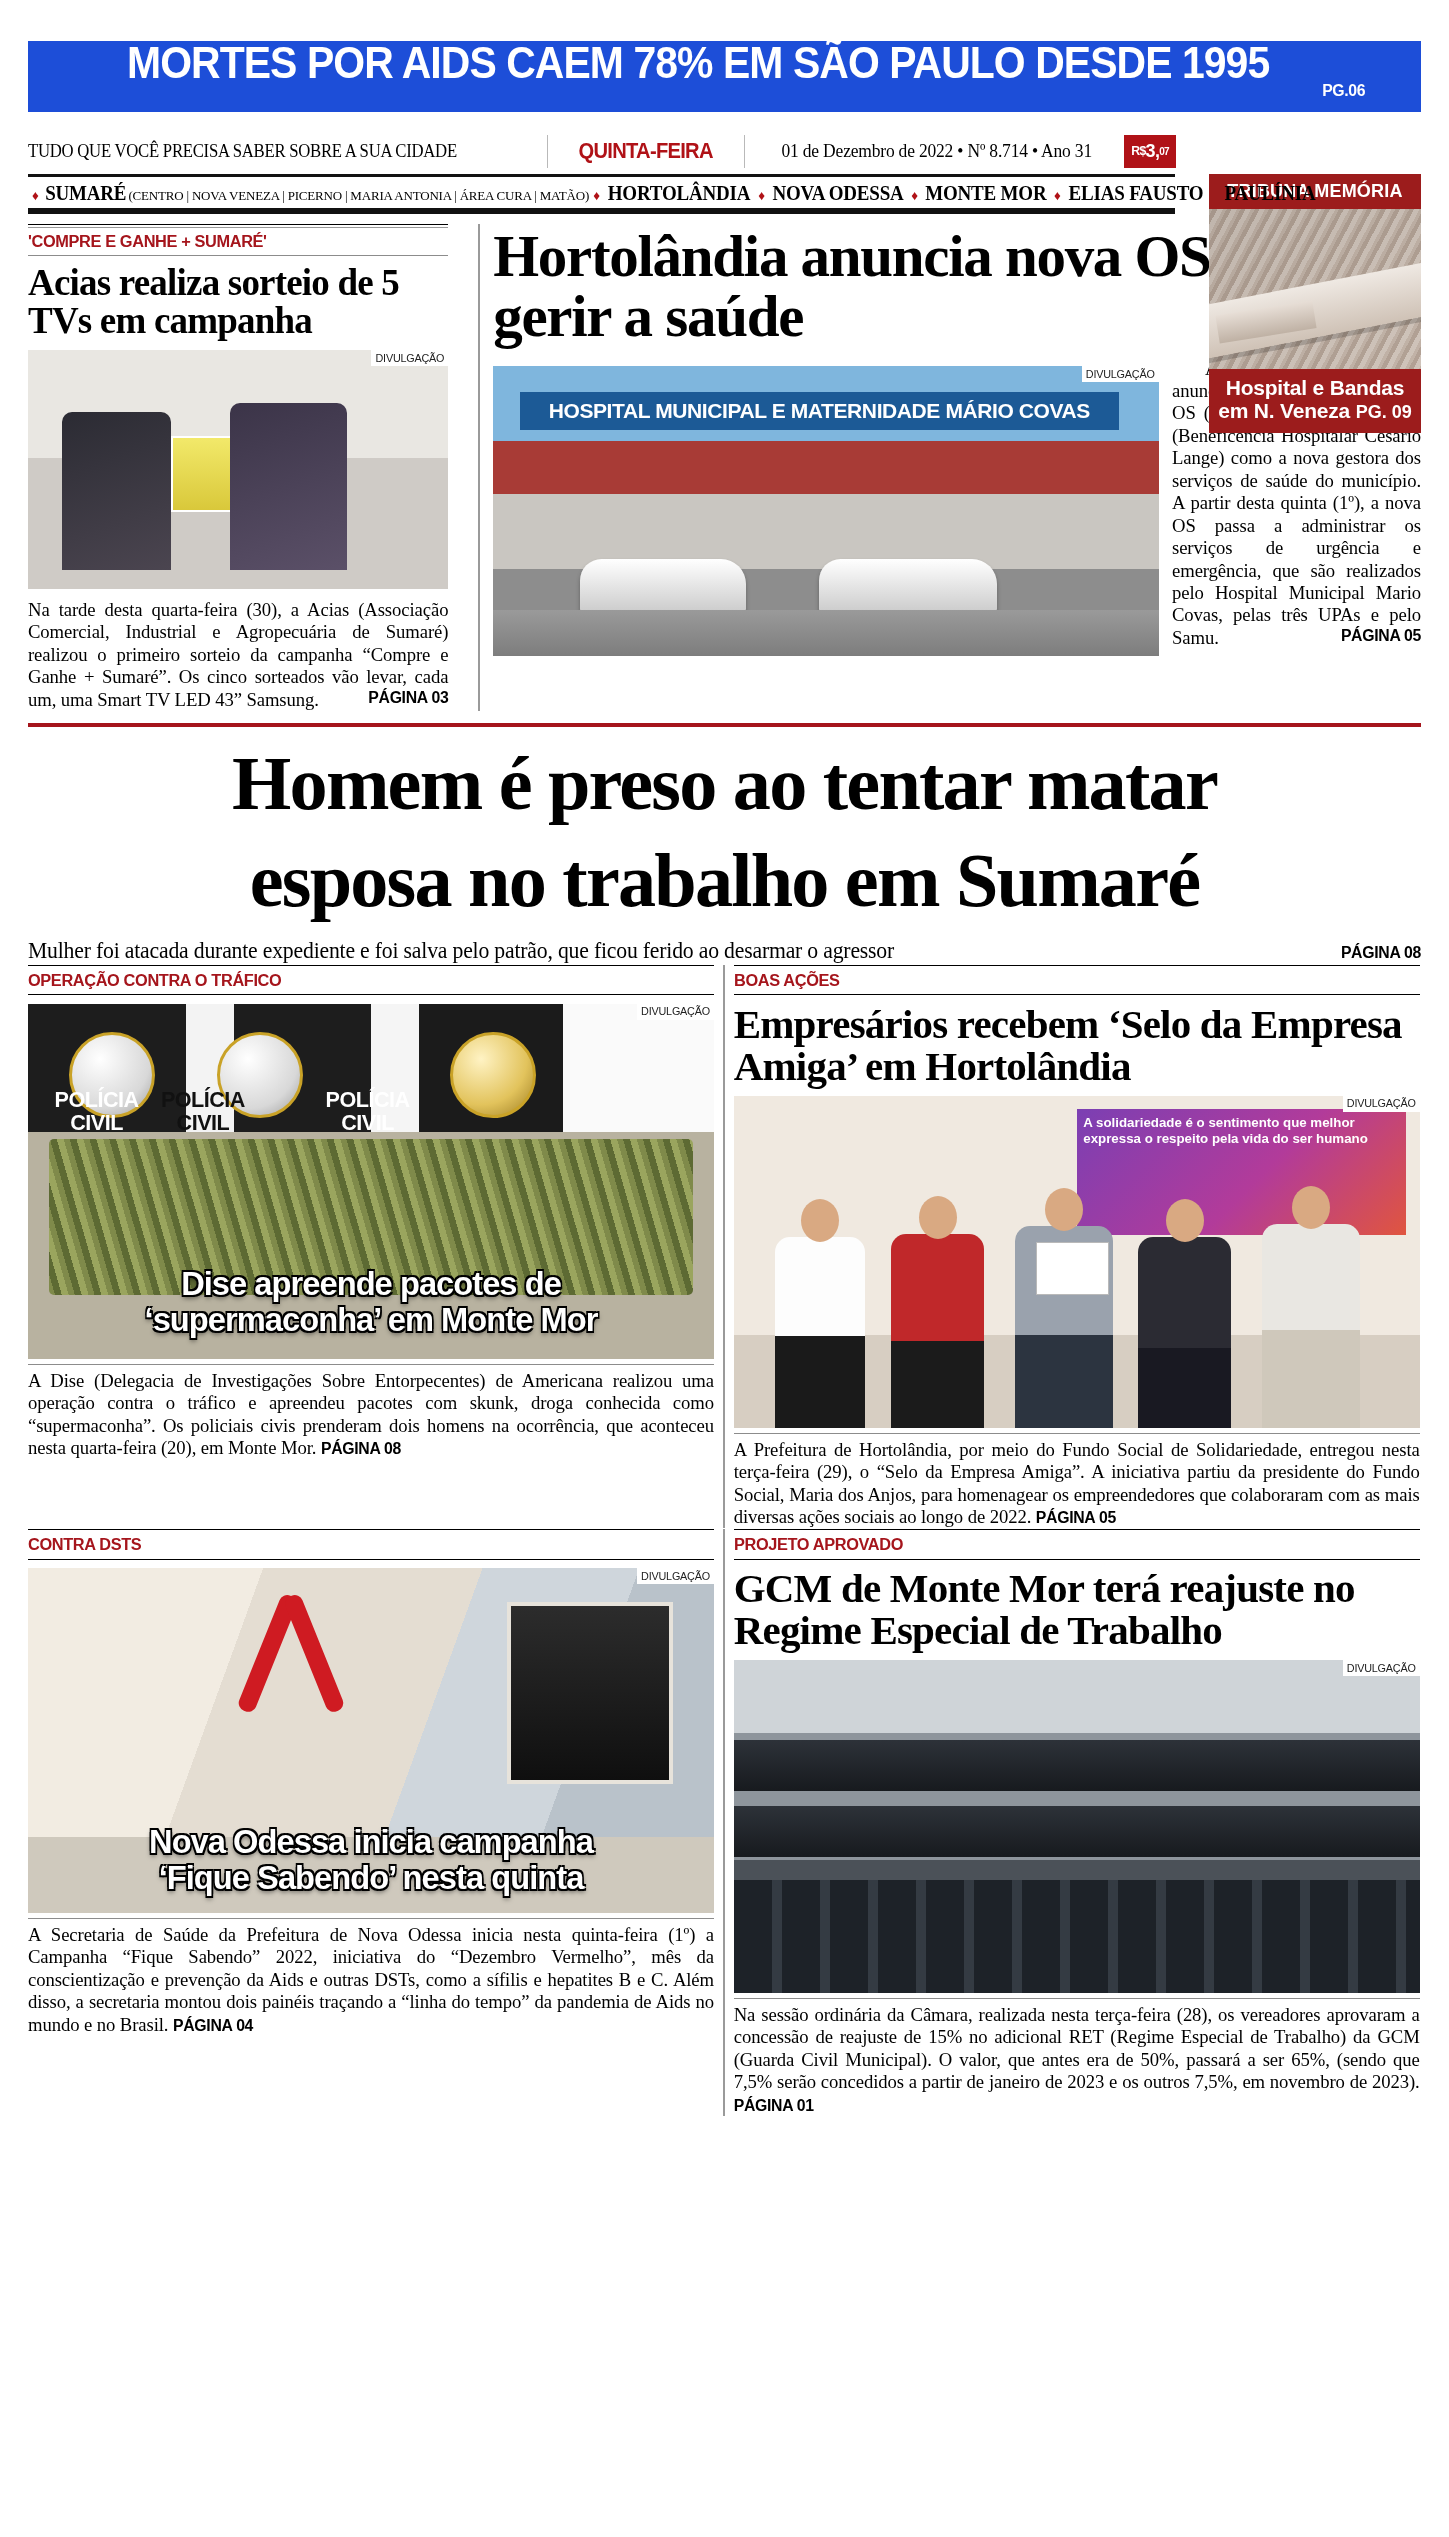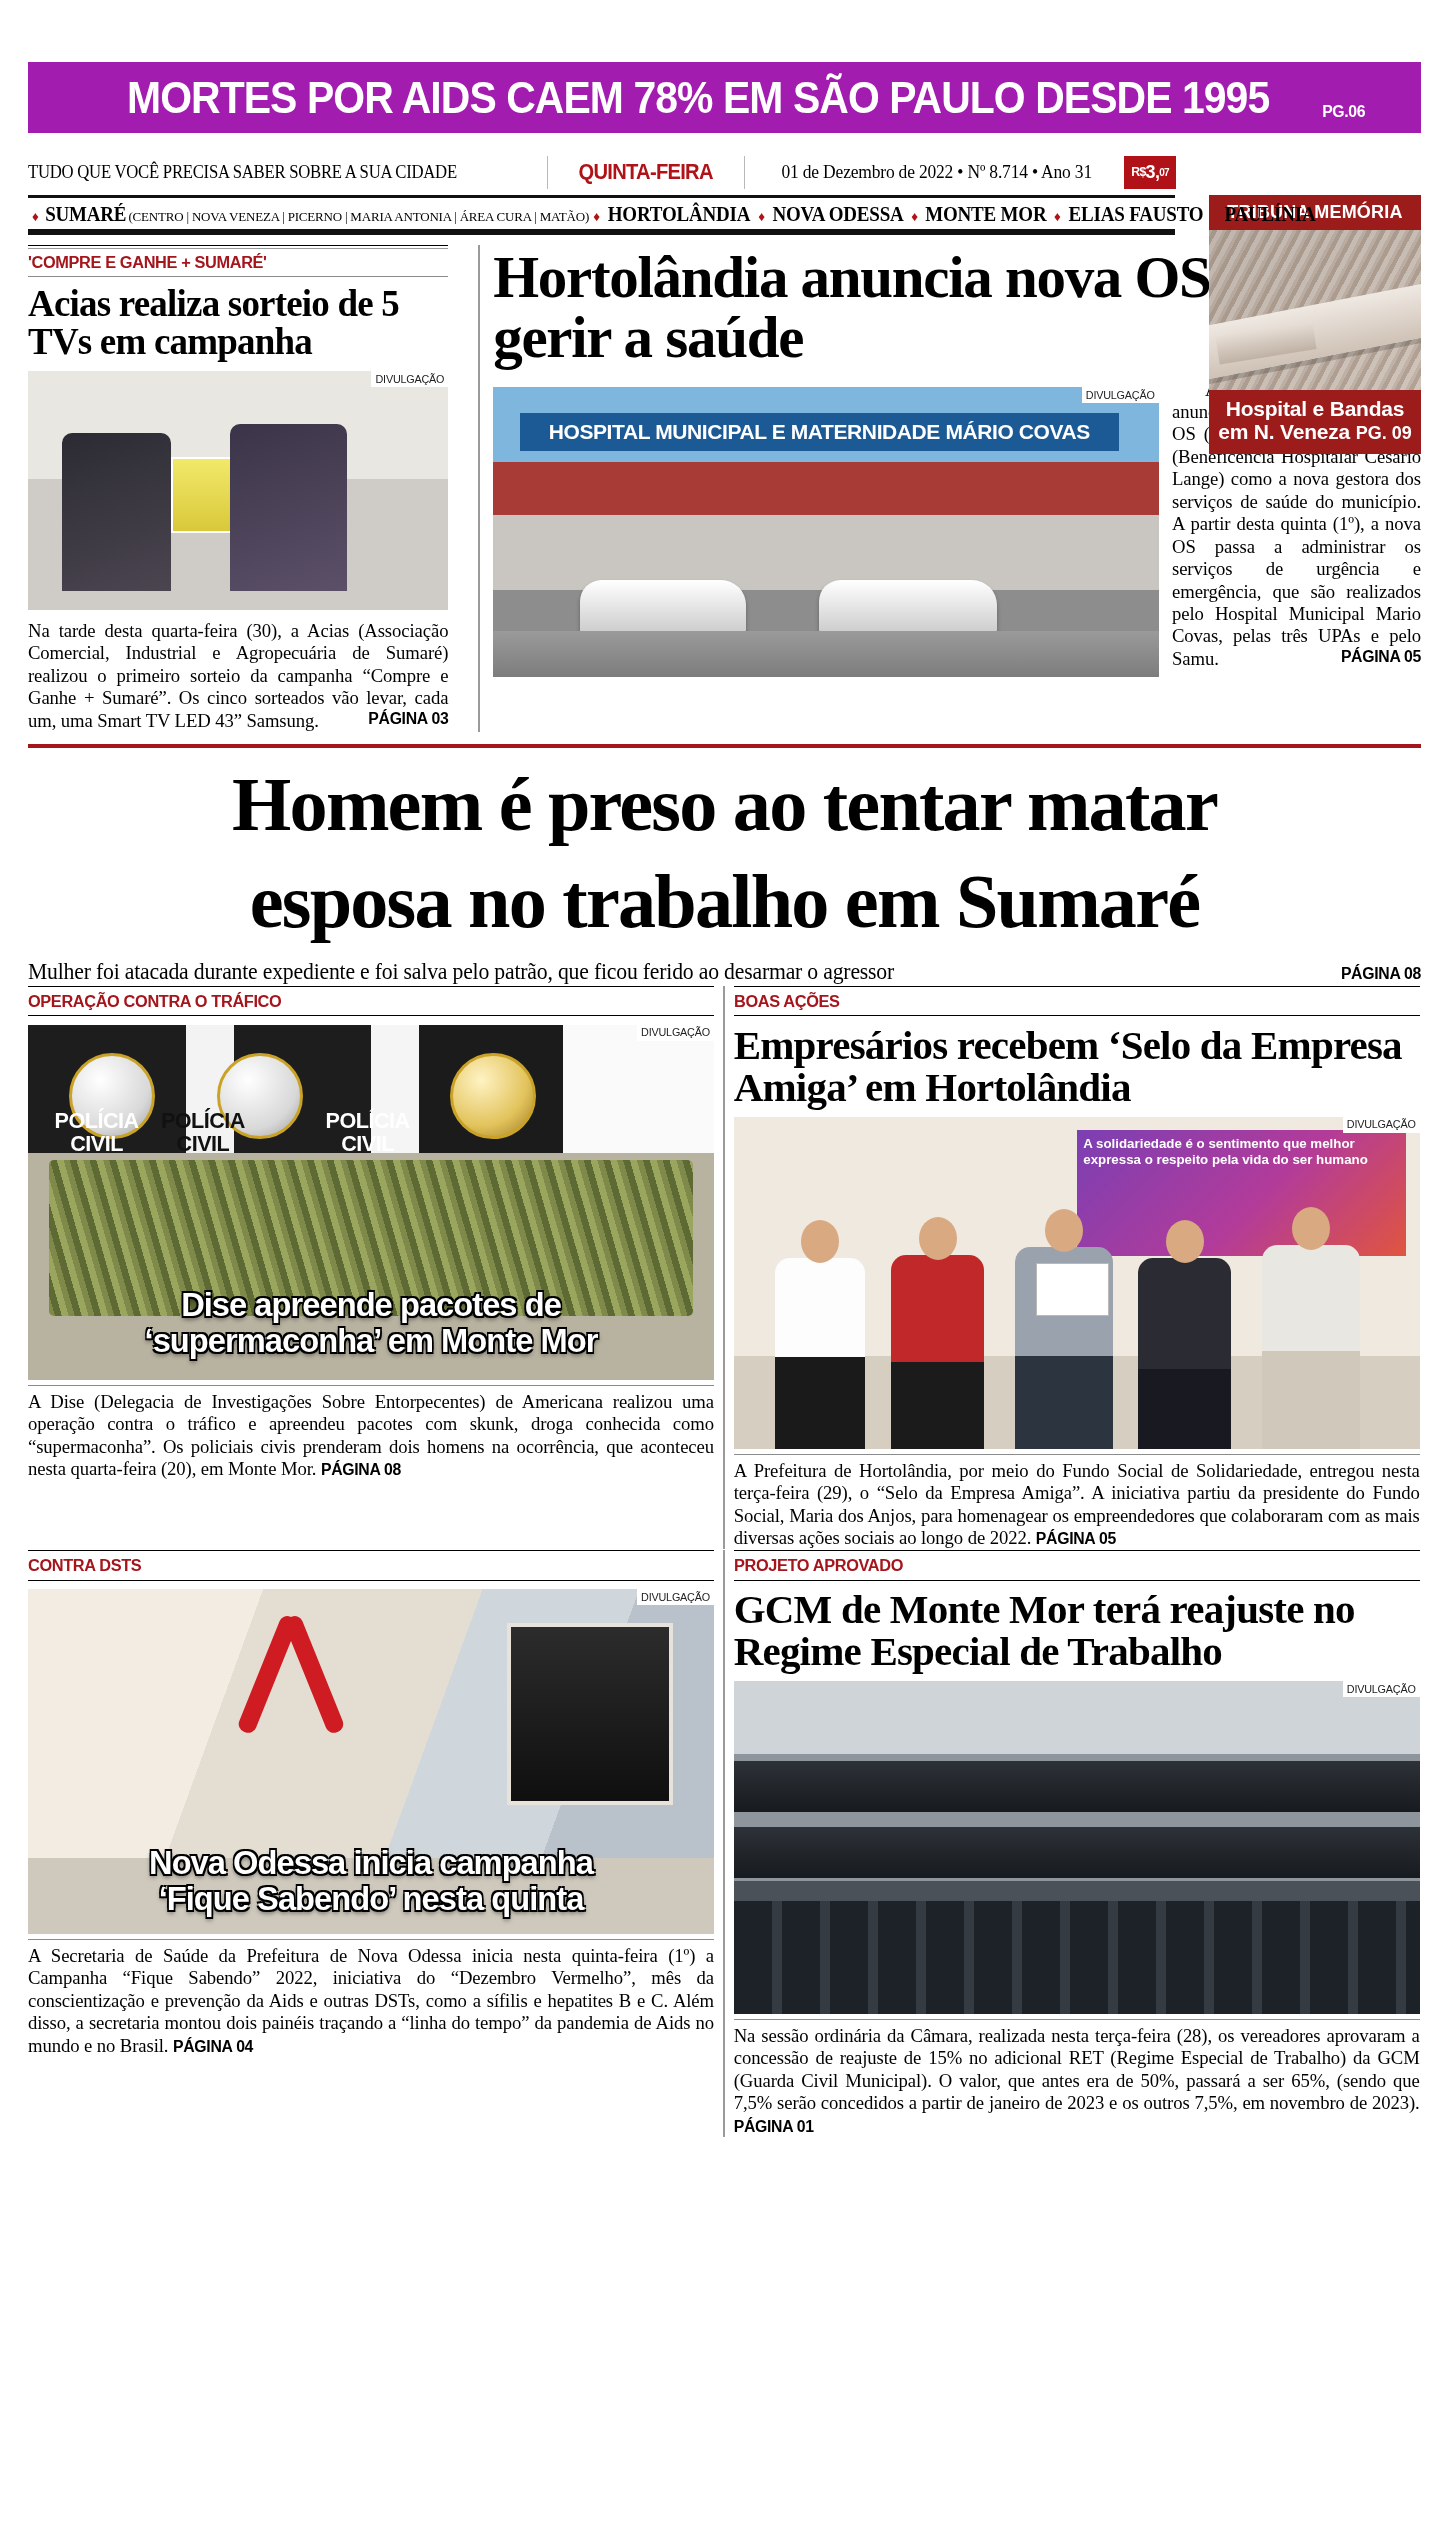--- a/index.html
+++ b/index.html
@@ -20,25 +20,25 @@
     width: 1449px;
     height: 2538px;
     position: relative;
     background: #fff;
     box-sizing: border-box;
     padding: 0 28px;
   }
 
   
   .top-banner {
-    margin-top: 62px;
+    margin-top: 41px;
     height: 71px;
-    background: #a21caf;
+    background: #1d4ed8;
     display: flex;
-    align-items: center;
+    align-items: flex-start;
     justify-content: center;
     gap: 10px;
   }
   .top-banner .bn-text {
     font-family: "Liberation Sans", sans-serif;
     font-weight: bold;
     font-size: 44px;
     color: #ffffff;
     letter-spacing: -1px;
     transform: scaleX(0.93);

